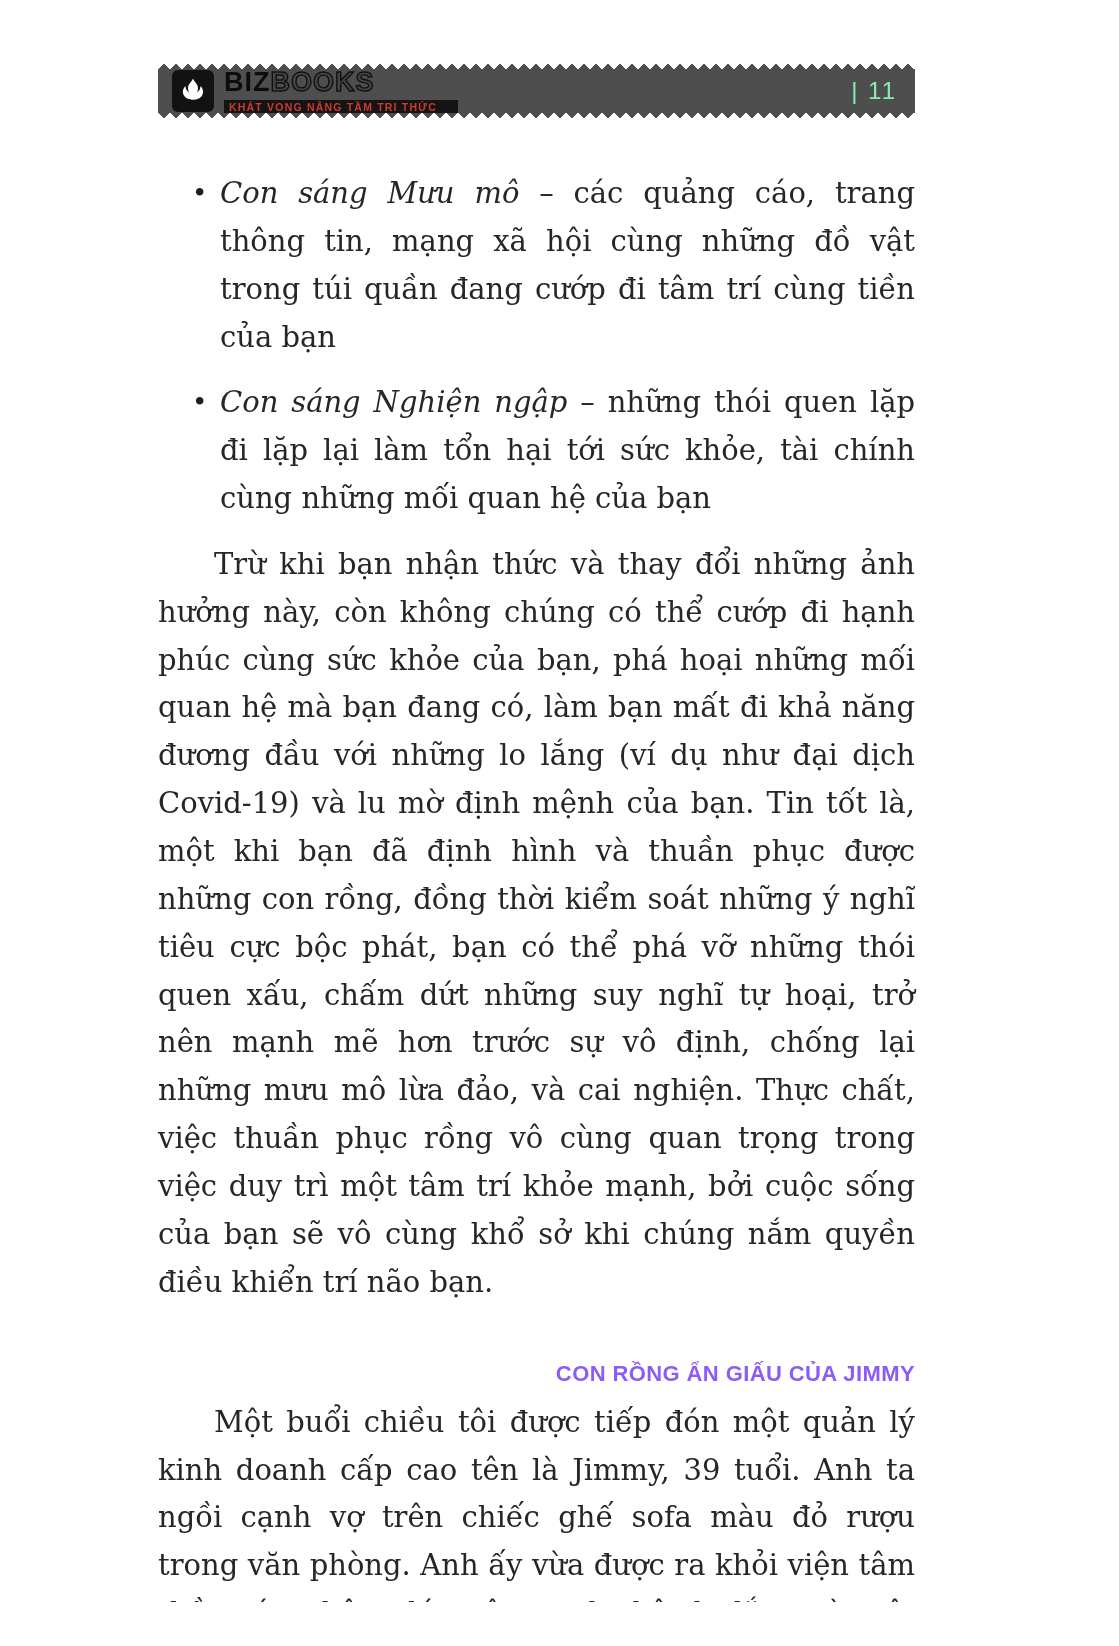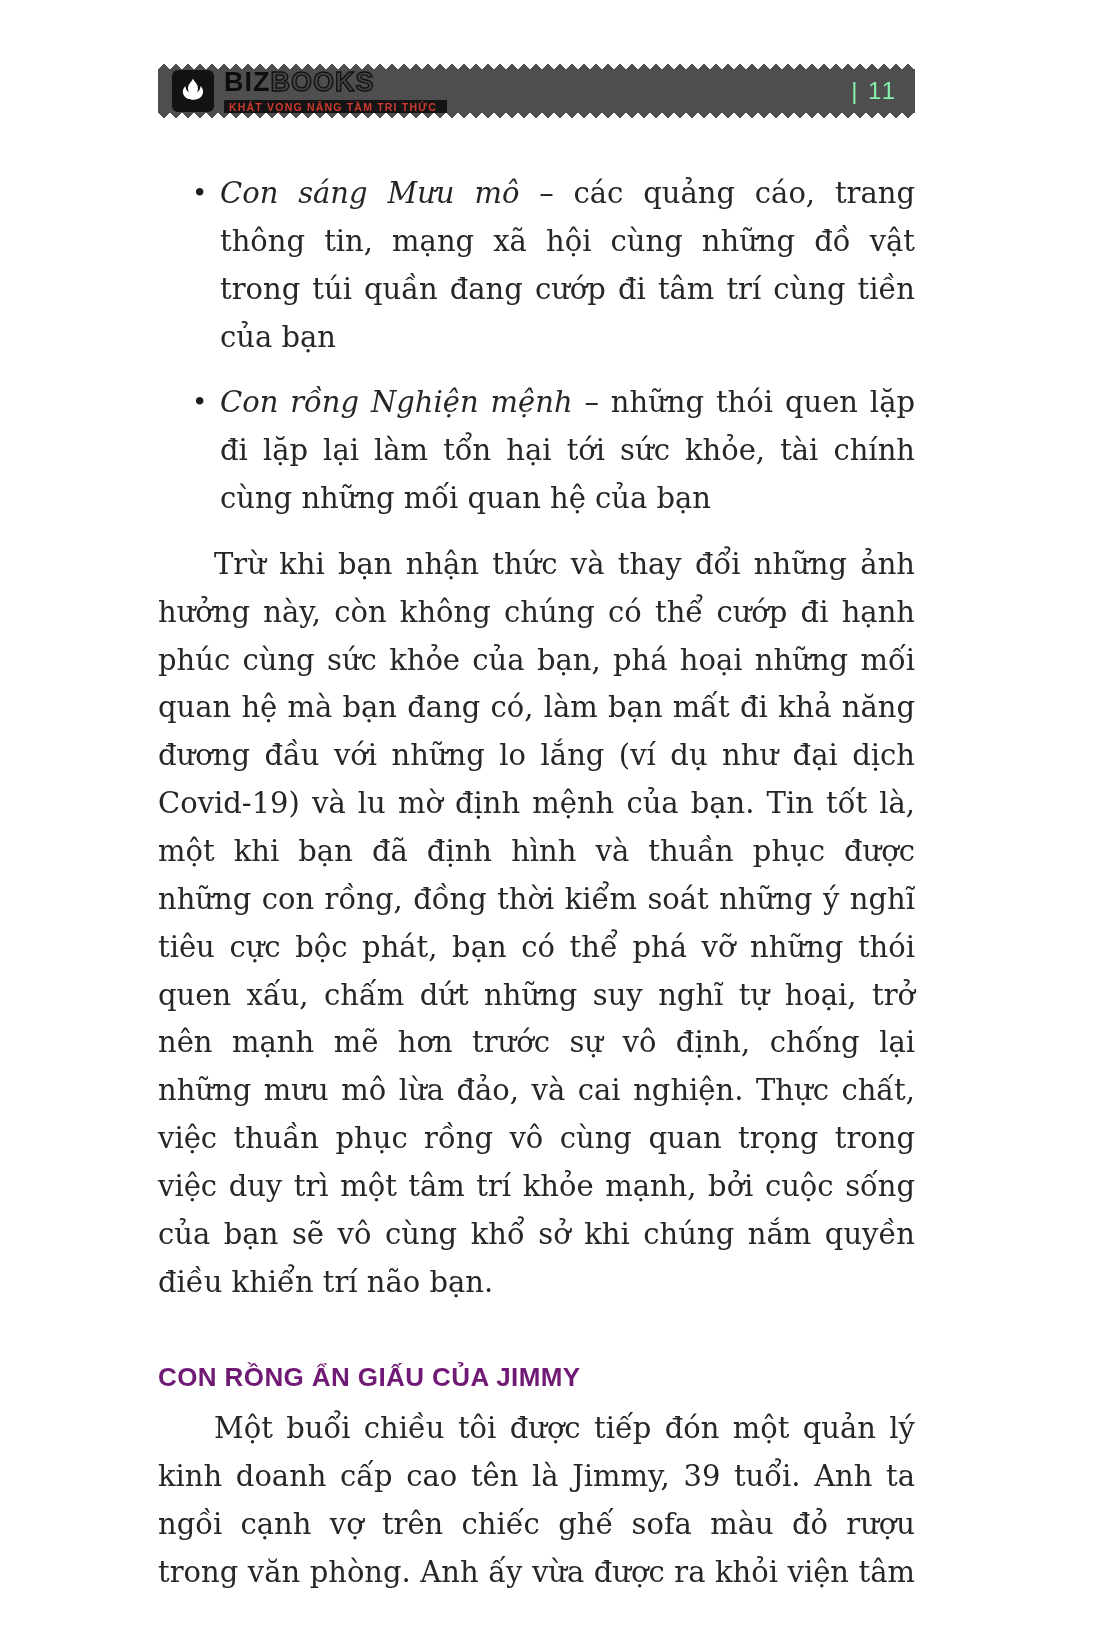--- a/index.html
+++ b/index.html
@@ -63,45 +63,45 @@
     color:rgba(20,20,20,0.18);
     -webkit-text-stroke:1.4px #111111;
   }
   .tagline{
     margin-top:4px;
     align-self:flex-start;
     background:#141414;
     color:var(--tagline-red);
     font-family:"Liberation Sans", sans-serif;
     font-size:10.5px;font-weight:700;letter-spacing:1.2px;
-    padding:2px 10px 1px 5px;
+    padding:2px 21px 1px 5px;
     text-transform:uppercase;
     white-space:nowrap;
   }
   .pagenum{
     font-family:Liberation Sans, sans-serif;
     font-size:24px;color:#86efac;letter-spacing:2px;
   }
 
   
   .content{margin-top:50px;font-size:29px;line-height:1.65;text-align:justify;}
   .bullets{list-style:none;margin-left:34px;}
   .bullet-item{display:flex;margin-bottom:18px;}
   .dot{flex:0 0 28px;font-size:26px;line-height:1.8;color:#1d1d1d;}
   .bullet-text{flex:1;}
   .bullet-text em{font-style:italic;}
   .para{text-indent:56px;}
   .section-heading{
     font-family:"Liberation Sans", sans-serif;
     font-weight:700;
-    font-size:26px;
+    font-size:22px;
     letter-spacing:0.4px;
-    color:#701a75;
+    color:#8b5cf6;
     margin:50px 0 6px 0;
-    text-align:left;
+    text-align:right;
   }
 </style>
 </head>
 <body>
 
 <div class="page">
 
   <header class="band">
     <div class="brand">
       <span class="logo-box">
@@ -119,21 +119,21 @@
 
   <main class="content">
 
     <ul class="bullets">
       <li class="bullet-item">
         <span class="dot">•</span>
         <span class="bullet-text"><em>Con sáng Mưu mô</em><span> – các quảng cáo, trang thông tin, mạng xã hội cùng những đồ vật trong túi quần đang cướp đi tâm trí cùng tiền của bạn</span></span>
       </li>
       <li class="bullet-item">
         <span class="dot">•</span>
-        <span class="bullet-text"><em>Con rồng Nghiện mệnh</em><span> – những thói quen lặp đi lặp lại làm tổn hại tới sức khỏe, tài chính cùng những mối quan hệ của bạn</span></span>
+        <span class="bullet-text"><em>Con sáng Nghiện ngập</em><span> – những thói quen lặp đi lặp lại làm tổn hại tới sức khỏe, tài chính cùng những mối quan hệ của bạn</span></span>
       </li>
     </ul>
 
     <p class="para">Trừ khi bạn nhận thức và thay đổi những ảnh hưởng này, còn không chúng có thể cướp đi hạnh phúc cùng sức khỏe của bạn, phá hoại những mối quan hệ mà bạn đang có, làm bạn mất đi khả năng đương đầu với những lo lắng (ví dụ như đại dịch Covid-19) và lu mờ định mệnh của bạn. Tin tốt là, một khi bạn đã định hình và thuần phục được những con rồng, đồng thời kiểm soát những ý nghĩ tiêu cực bộc phát, bạn có thể phá vỡ những thói quen xấu, chấm dứt những suy nghĩ tự hoại, trở nên mạnh mẽ hơn trước sự vô định, chống lại những mưu mô lừa đảo, và cai nghiện. Thực chất, việc thuần phục rồng vô cùng quan trọng trong việc duy trì một tâm trí khỏe mạnh, bởi cuộc sống của bạn sẽ vô cùng khổ sở khi chúng nắm quyền điều khiển trí não bạn.</p>
 
     <h2 class="section-heading">CON RỒNG ẨN GIẤU CỦA JIMMY</h2>
 
     <p class="para">Một buổi chiều tôi được tiếp đón một quản lý kinh doanh cấp cao tên là Jimmy, 39 tuổi. Anh ta ngồi cạnh vợ trên chiếc ghế sofa màu đỏ rượu trong văn phòng. Anh ấy vừa được ra khỏi viện tâm thần sáng hôm đó; trông anh thật lo lắng và mệt mỏi. Một tuần trước đó, anh liên</p>
 
   </main>

